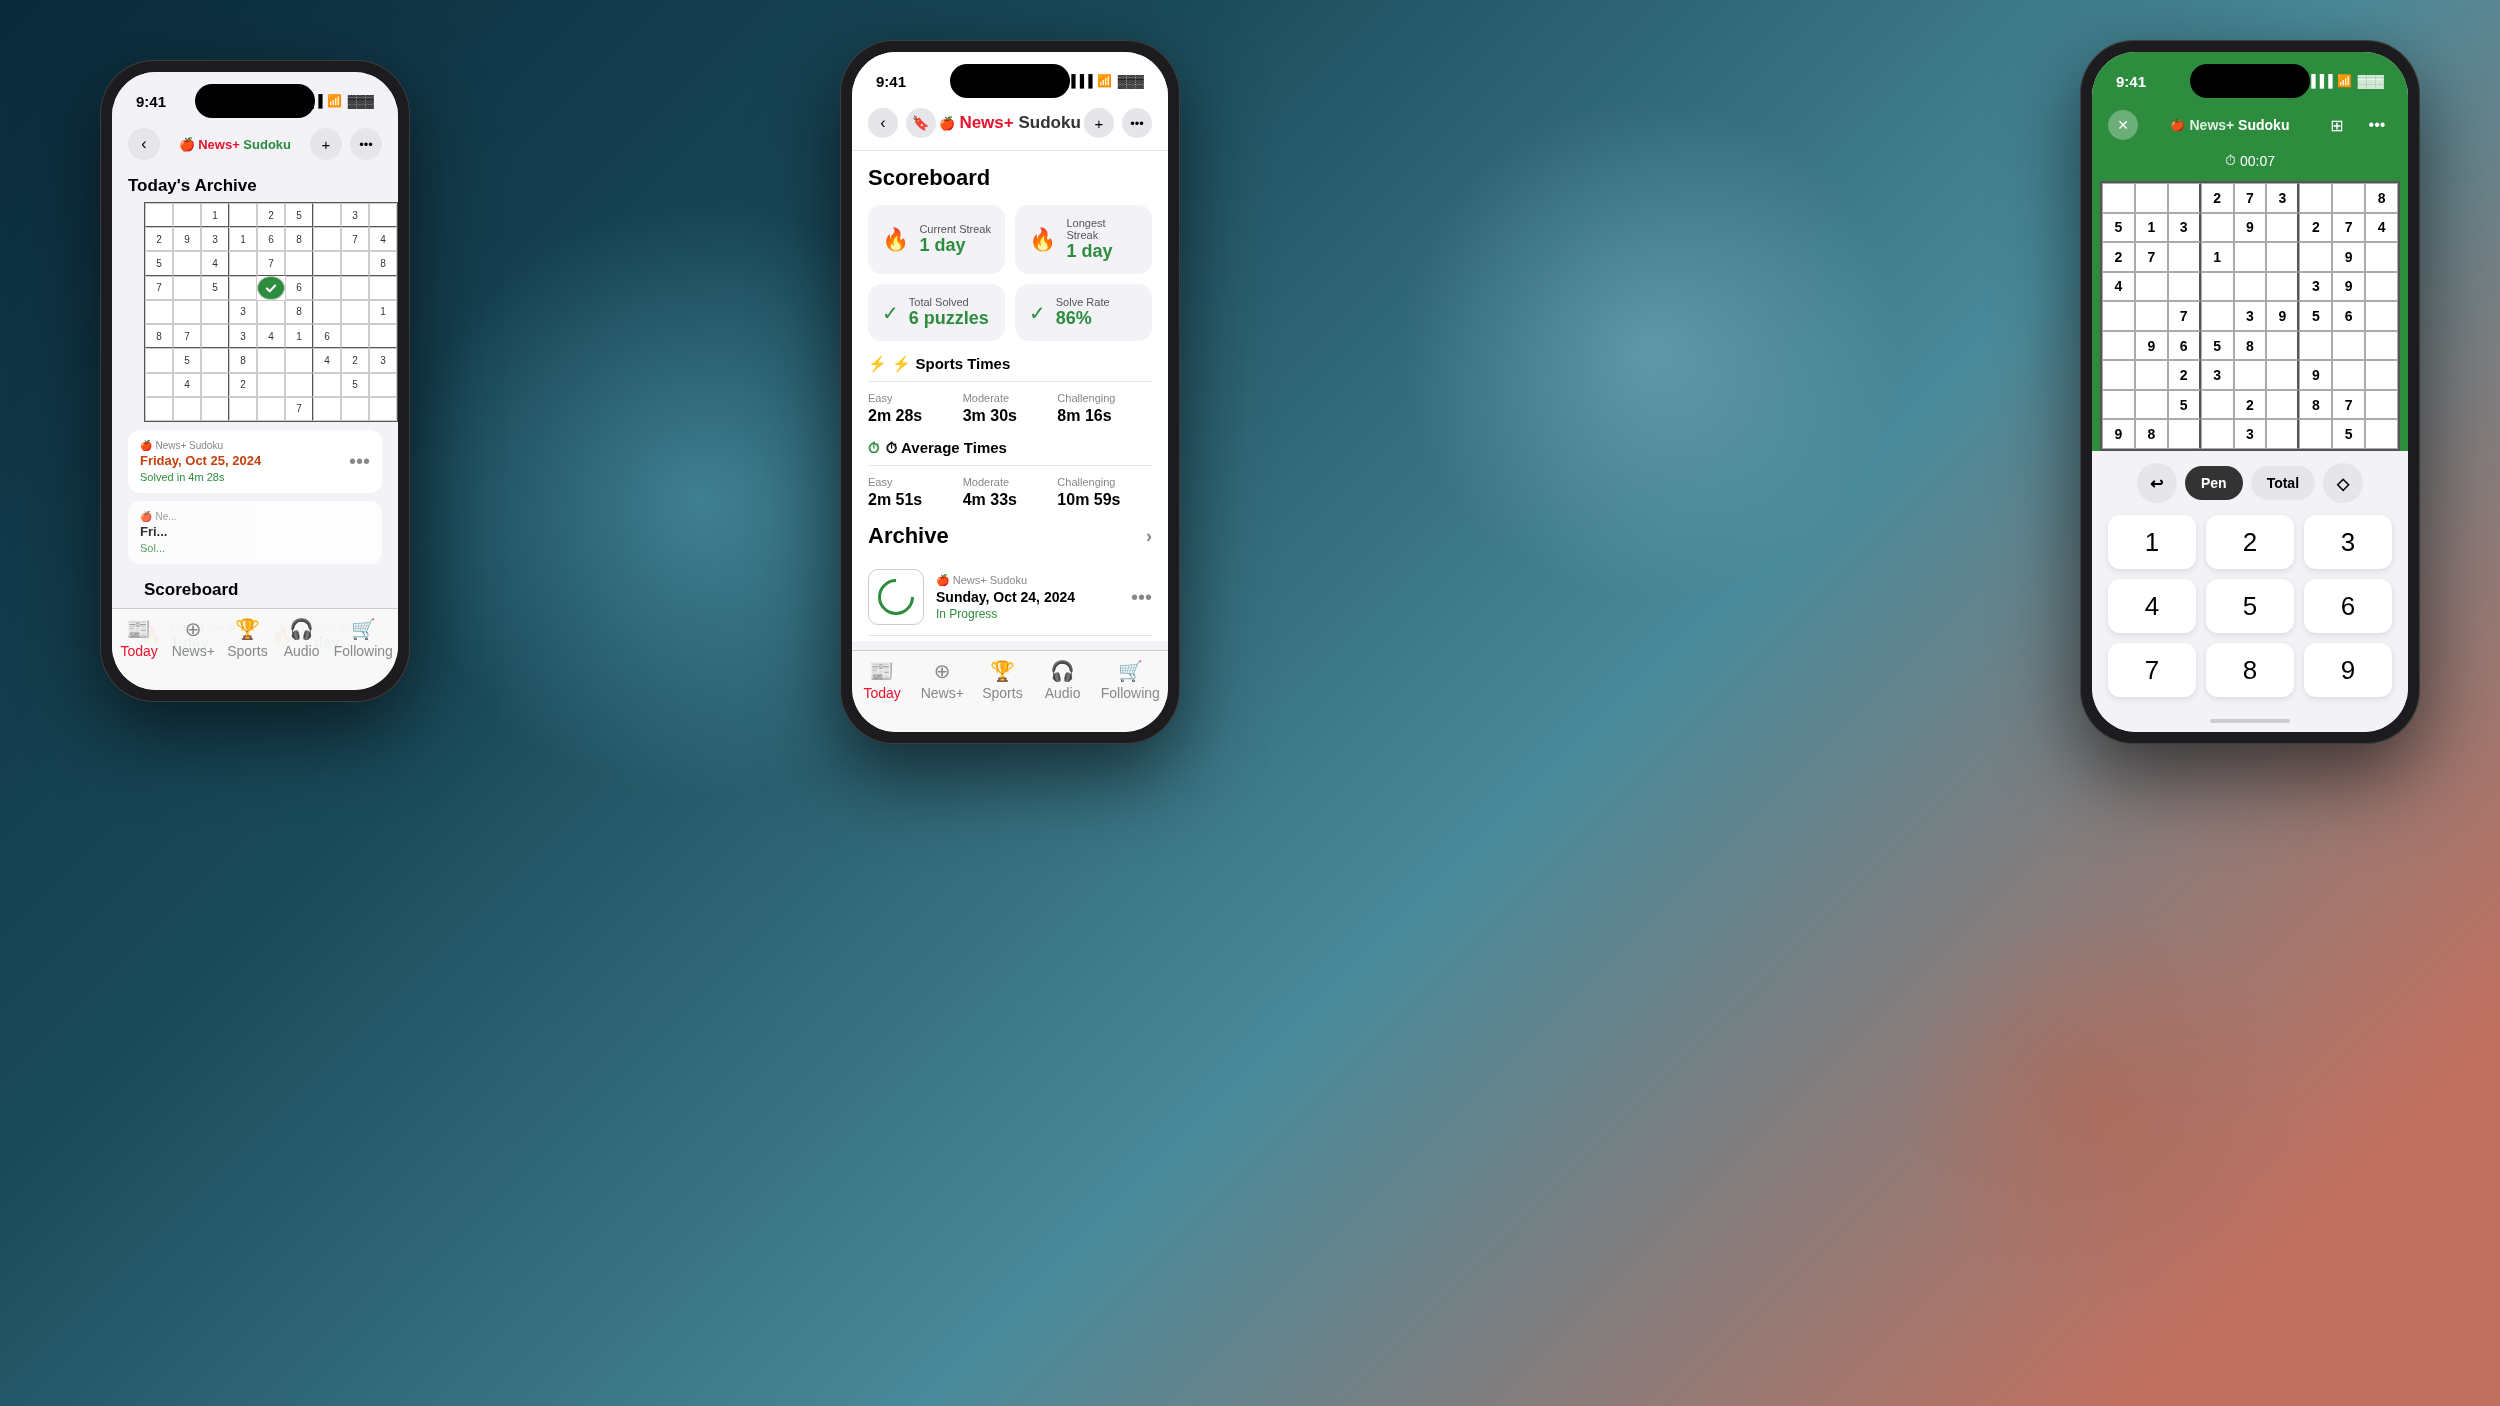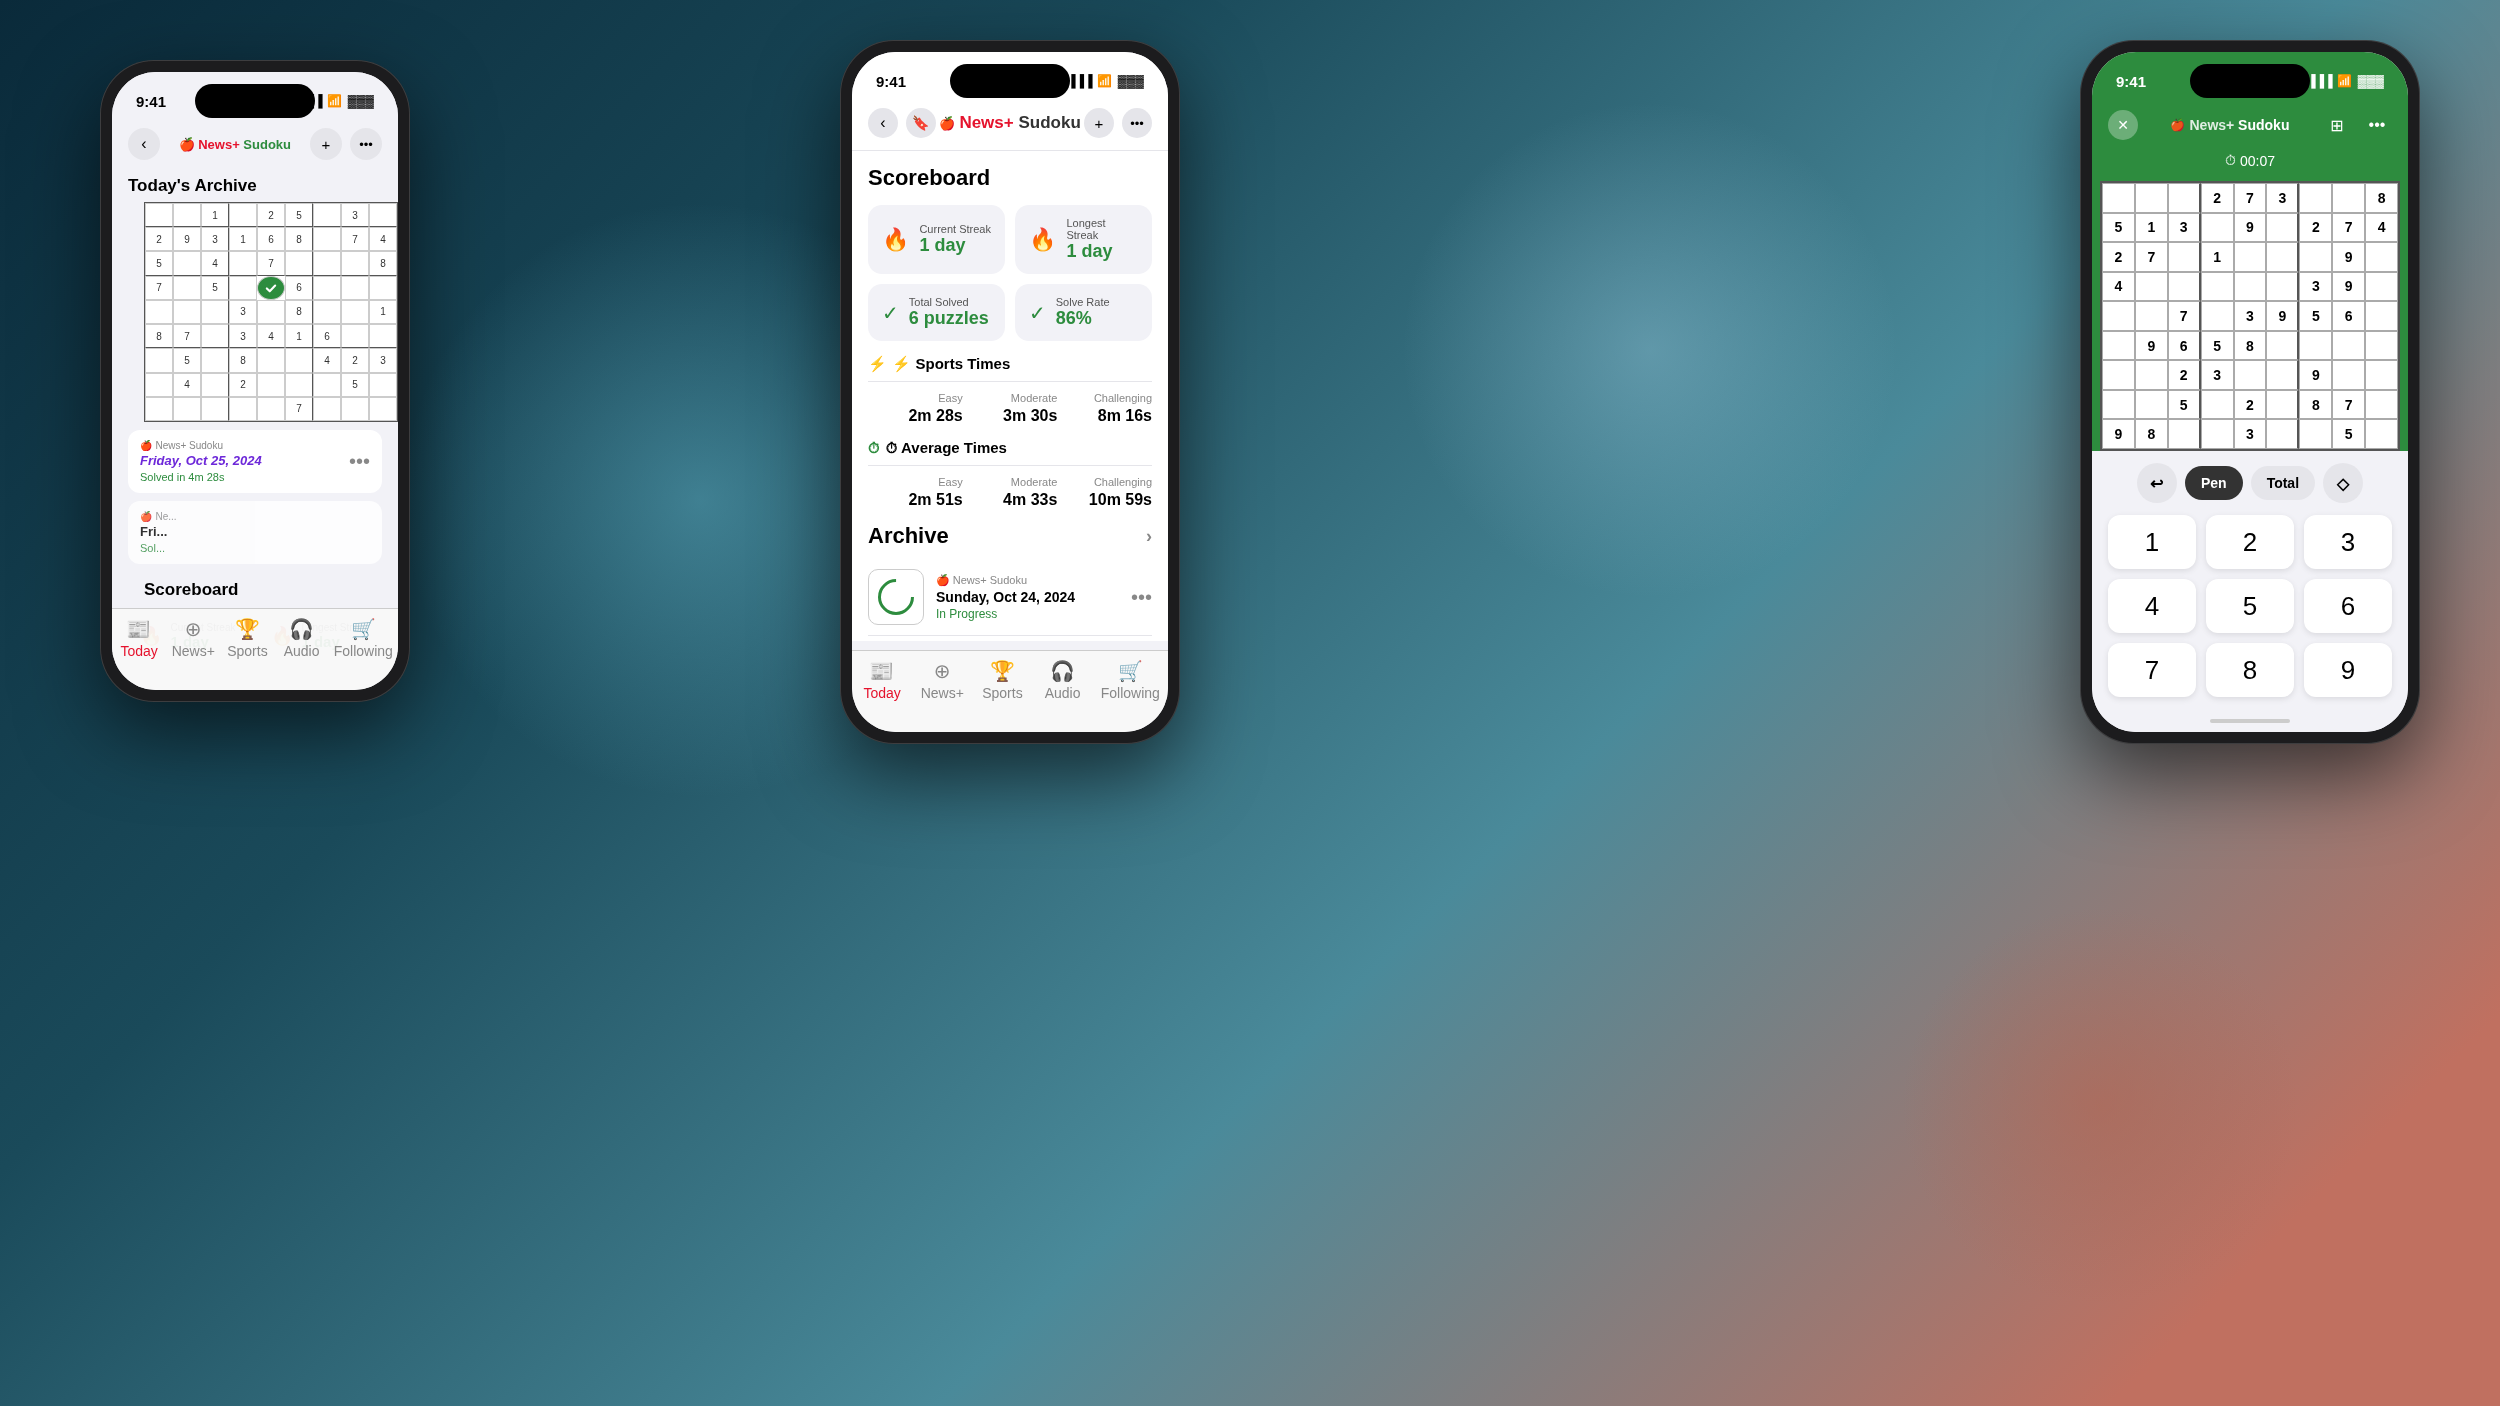--- a/index.html
+++ b/index.html
@@ -107,21 +107,21 @@
     .puzzle-card {
       background: white;
       border-radius: 12px;
       margin: 8px 16px;
       padding: 10px 12px;
       display: flex;
       align-items: center;
       justify-content: space-between;
     }
     .puzzle-card-brand { font-size: 10px; color: #888; display: flex; align-items: center; gap: 3px; }
-    .puzzle-card-date { font-size: 13px; font-weight: 600; color: #6d28d9; margin-top: 2px; font-style: italic; }
+    .puzzle-card-date { font-size: 13px; font-weight: 600; color: #c2410c; margin-top: 2px; }
     .puzzle-card-solved { font-size: 11px; color: #2d8c3e; margin-top: 3px; }
     .puzzle-card-more { font-size: 20px; color: #888; }
 
     
     .scoreboard-section { padding: 0 16px; }
     .scoreboard-grid { display: grid; grid-template-columns: 1fr 1fr; gap: 8px; margin-top: 6px; }
     .score-card {
       background: white;
       border-radius: 12px;
       padding: 10px 12px;
@@ -186,21 +186,21 @@
     .sb-card-value { font-size: 18px; font-weight: 700; color: #2d8c3e; }
 
     .sb-times-section { margin-bottom: 14px; }
     .sb-times-header {
       display: flex; align-items: center; gap: 6px;
       font-size: 15px; font-weight: 700; color: #000;
       padding-bottom: 8px;
       border-bottom: 0.5px solid #e5e5ea;
       margin-bottom: 10px;
     }
-    .sb-times-row { display: flex; gap: 0; text-align: right; }
+    .sb-times-row { display: flex; gap: 0; }
     .sb-time-col { flex: 1; }
     .sb-time-diff-label { font-size: 11px; color: #888; margin-bottom: 3px; }
     .sb-time-val { font-size: 16px; font-weight: 600; color: #000; }
 
     .archive-section {}
     .archive-header {
       display: flex; align-items: center; justify-content: space-between;
       font-size: 22px; font-weight: 700; color: #000;
       padding-bottom: 10px;
     }

